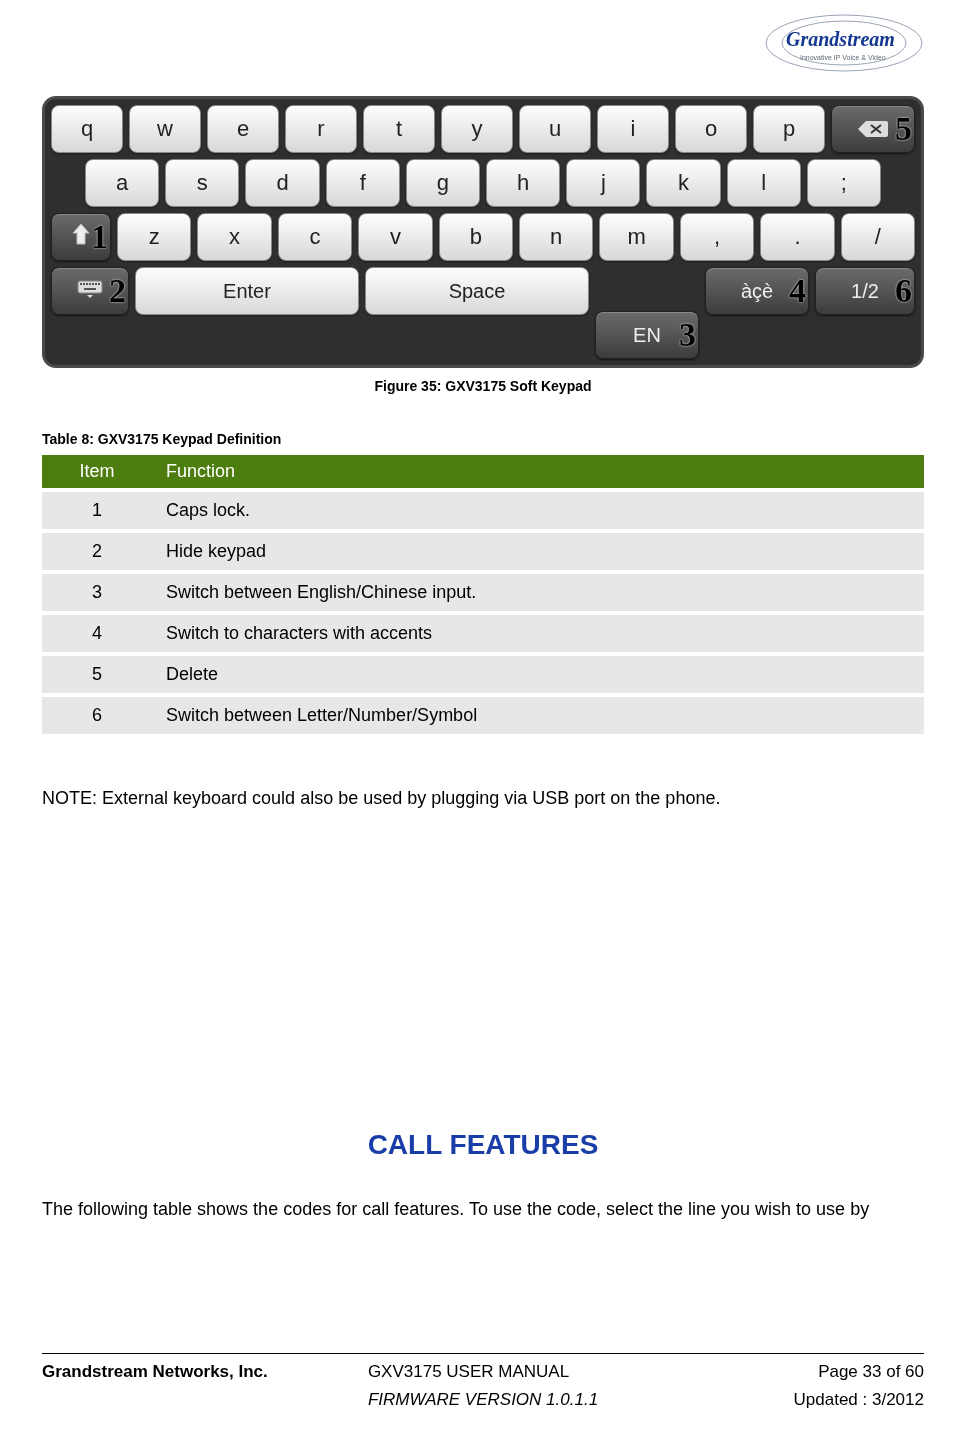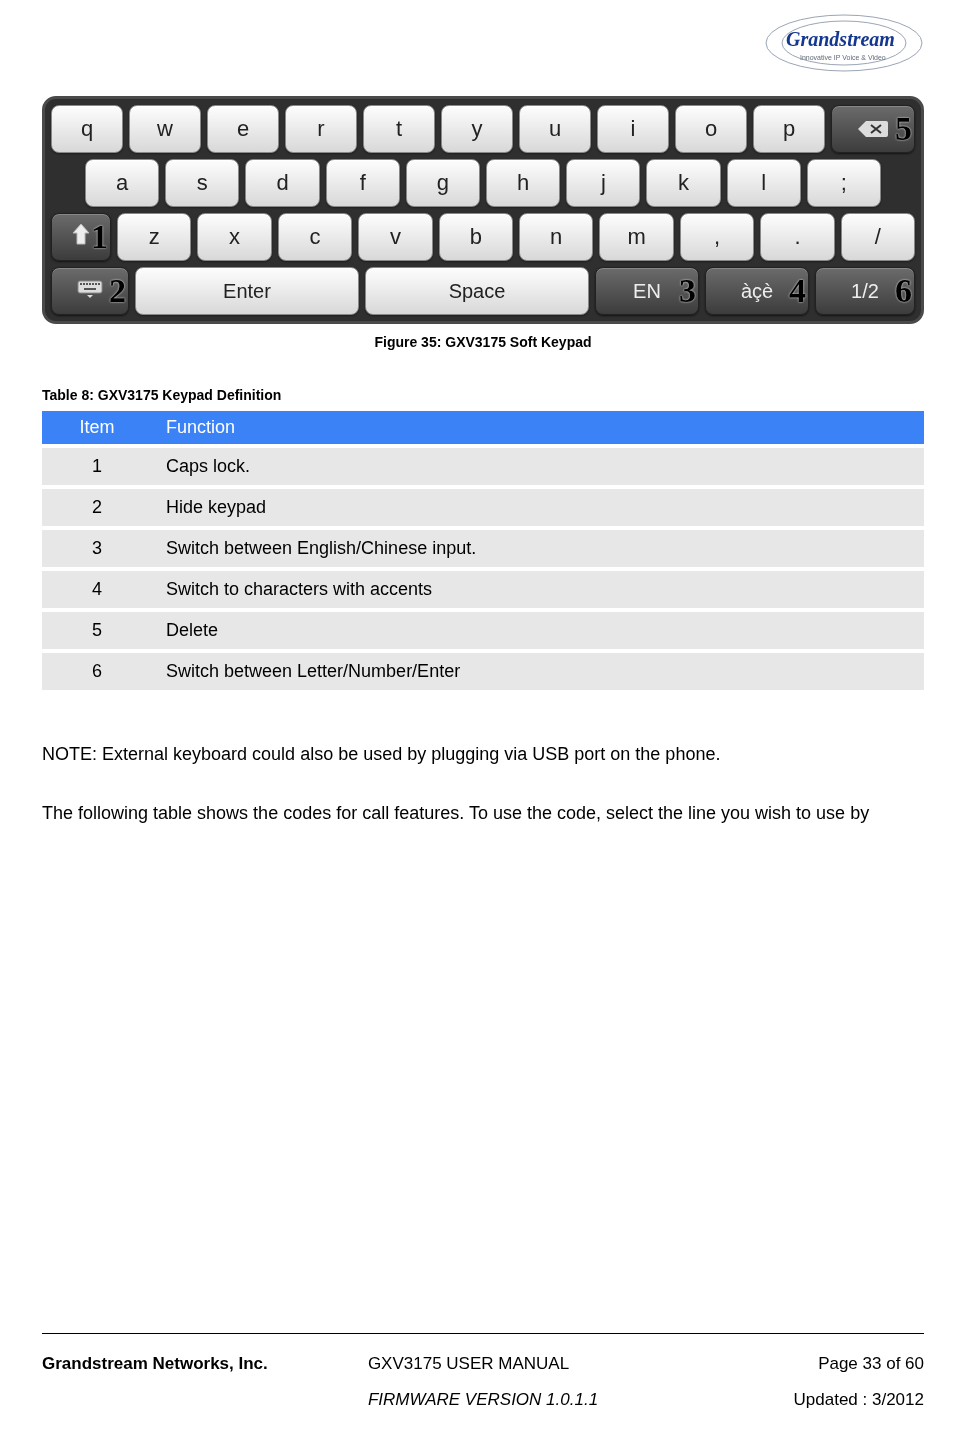--- a/index.html
+++ b/index.html
@@ -44,46 +44,46 @@
   .r2 .key { flex: 1 1 0; }
   .r2 { padding: 0 34px; }
 
   .r3 .key { flex: 1 1 0; }
   .r3 .shift { flex: 0 0 60px; }
   .r3 { }
 
   .r4 .hide { flex: 0 0 78px; }
   .r4 .space { flex: 1 1 0; font-size: 20px; }
   .r4 .enter { flex: 1 1 0; font-size: 20px; }
-  .r4 .en    { flex: 0 0 104px; font-size: 20px; }
+  .r4 .en    { flex: 0 0 104px; font-size: 20px; margin-top: 44px; }
   .r4 .acc   { flex: 0 0 104px; font-size: 20px; }
   .r4 .mode  { flex: 0 0 100px; font-size: 20px; }
 
   .fig-caption { text-align: center; font-size: 14px; font-weight: bold; margin-top: 10px; }
 
   
   .tbl-caption { font-size: 14px; font-weight: bold; margin-top: 37px; margin-bottom: 4px; }
   table.defs { width: 100%; border-collapse: separate; border-spacing: 0 4px; font-size: 18px; }
-  table.defs th { background: #3b82f6; color: #fff; text-align: left; font-weight: normal; padding: 6px 14px; }
+  table.defs th { background: #4d7c0f; color: #fff; text-align: left; font-weight: normal; padding: 6px 14px; }
   table.defs th.item { width: 110px; text-align: center; }
   table.defs td { background: #e7e7e7; padding: 8px 14px; }
   table.defs td.item { text-align: center; }
 
   .note { font-size: 18px; margin-top: 50px; }
   .note b { font-weight: normal; }
 
   .section-title { text-align: center; color: #1a3ea8; font-size: 28px; font-weight: bold; margin-top: 320px; }
   .body-para { font-size: 18px; margin-top: 36px; line-height: 1.35; }
 
   
   .footer {
     position: absolute; left: 42px; right: 42px; bottom: 28px;
-    border-top: 1px solid #000; padding-top: 20px;
+    border-top: 1px solid #000; padding-top: 8px;
     display: grid; grid-template-columns: 1fr auto 1fr; font-size: 17px;
-    row-gap: 16px;
+    row-gap: 8px;
   }
   .footer .c1 { text-align: left; font-weight: bold; }
   .footer .c2 { text-align: left; }
   .footer .c3 { text-align: right; }
 </style>
 </head>
 <body>
 
 <div class="page">
 
@@ -217,29 +217,30 @@
       <tr>
         <td class="item">4</td>
         <td>Switch to characters with accents</td>
       </tr>
       <tr>
         <td class="item">5</td>
         <td>Delete</td>
       </tr>
       <tr>
         <td class="item">6</td>
-        <td>Switch between Letter/Number/Enter</td>
+        <td>Switch between Letter/Number/Symbol</td>
       </tr>
     </tbody>
   </table>
 
   <p class="note">
     <b>NOTE:</b><span> External keyboard could also be used by plugging via USB port on the phone.</span>
   </p>
 
+  <h2 class="section-title">CALL FEATURES</h2>
 
   <p class="body-para">The following table shows the codes for call features. To use the code, select the line you wish to use by</p>
 
   <div class="footer">
     <div class="c1">Grandstream Networks, Inc.</div>
     <div class="c2">GXV3175 USER MANUAL</div>
     <div class="c3">Page 33 of 60</div>
     <div class="c1"></div>
     <div class="c2" style="font-style:italic">FIRMWARE VERSION 1.0.1.1</div>
     <div class="c3">Updated : 3/2012</div>

